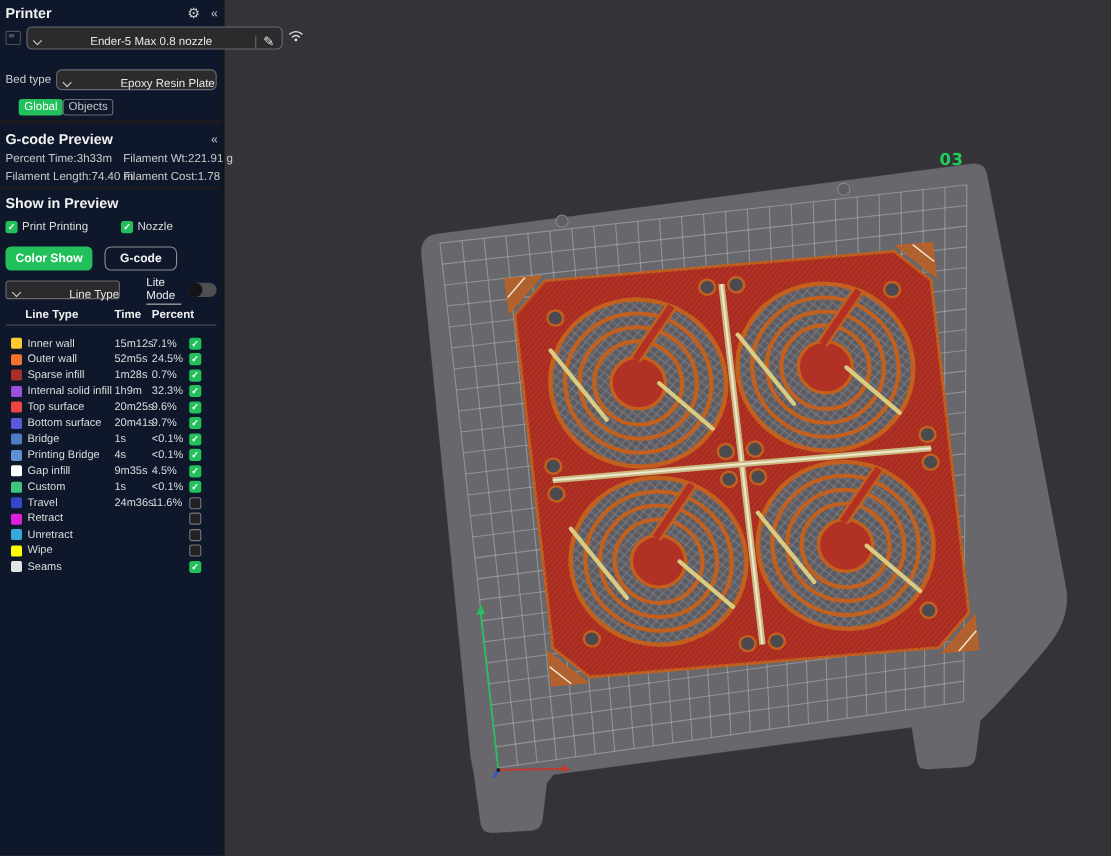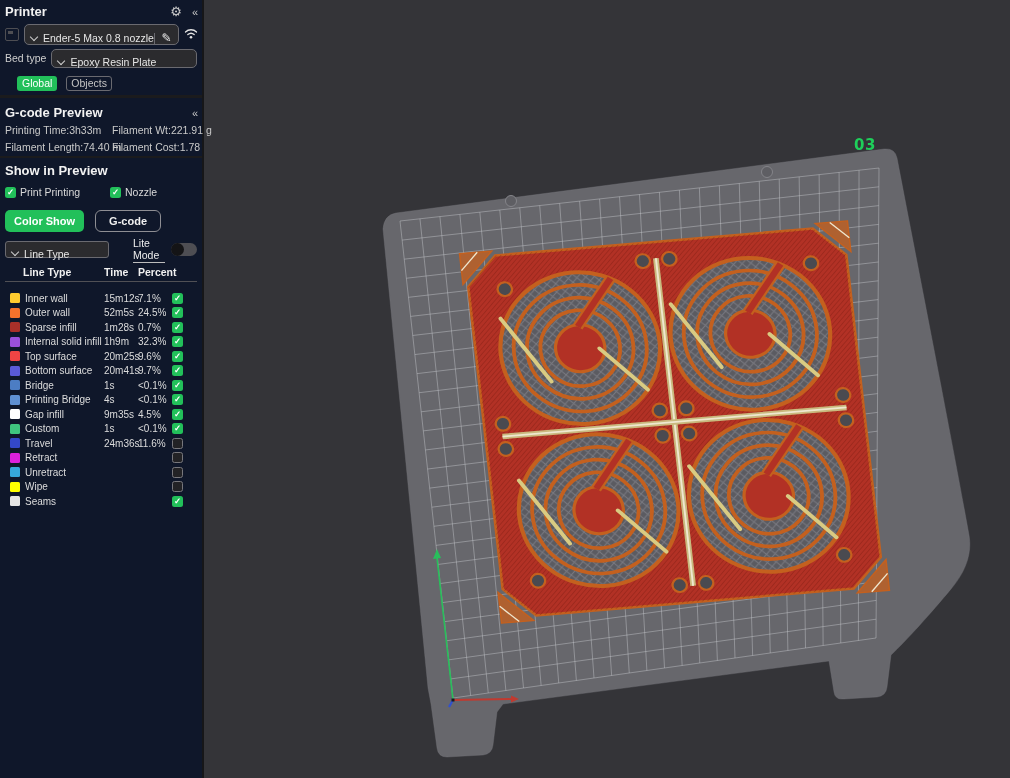--- a/index.html
+++ b/index.html
@@ -13,37 +13,37 @@
   .sec{padding:0 5px;}
   .hr{height:3px;background:#1B1B1D;margin:4px 0;}
   .hr.thin{height:2px;margin:3px 0;}
   .rowflex{display:flex;align-items:center;}
   .ptitle{font-size:13px;font-weight:bold;color:#F2F2F2;}
   #printer-head{padding-top:3px;height:17px;}
   .gear{margin-left:auto;color:#C9C9C9;font-size:13px;line-height:13px;}
   .collapse{color:#C9C9C9;font-size:11px;margin-left:10px;letter-spacing:-1px;}
   
   .combo{display:flex;align-items:center;border:1px solid #6A6A70;border-radius:5px;
-         background:#2B2B2E;height:19px;padding:8px 0 0 6px;box-sizing:border-box;color:#E6E6E6;}
+         background:#2B2B2E;height:19px;padding:8px 0 0 6px;box-sizing:border-box;color:#E6E6E6;gap:39px;}
   .chev{width:5px;height:5px;border-left:1.4px solid #CFCFCF;border-bottom:1.4px solid #CFCFCF;
         transform:rotate(-45deg);margin-right:6px;flex:none;margin-top:-3px;}
   .combo .ctext{white-space:nowrap;overflow:hidden;flex:1;}
   #preset-row{margin-top:3px;height:22px;}
   .printer-ic{width:12px;height:11px;border:1.5px solid #4E4E53;border-radius:2px;margin-right:5px;
               position:relative;flex:none;}
   .printer-ic:before{content:"";position:absolute;left:2px;top:2px;width:5px;height:3px;background:#4E4E53;}
   #preset-combo{flex:1;height:21px;padding-right:0;}
   .pencil-seg{border-left:1px solid #6A6A70;height:100%;width:23px;display:flex;align-items:center;
               justify-content:center;color:#EFEFEF;font-size:12px;flex:none;}
   .wifi{margin-left:5px;flex:none;}
-  #bedtype-row{margin-top:3px;height:20px;}
+  #bedtype-row{margin-top:17px;height:20px;}
   .lbl{color:#CFCFCF;margin-right:5px;white-space:nowrap;}
   #bedtype-combo{flex:1;}
   
-  #tabs-row{margin-top:7px;height:16px;gap:9px;padding-left:12px;}
+  #tabs-row{margin-top:7px;height:16px;gap:0;padding-left:12px;}
   .tab-on{background:#22C05A;color:#fff;border-radius:3px;padding:1px 5px 2px;font-size:10.5px;}
   .tab-off{border:1px solid #6A6A70;color:#C4C4C4;border-radius:3px;padding:0px 4px 1px;font-size:10.5px;}
   
   #gcode-head{padding-top:2px;height:17px;align-items:center;}
   .stats{display:grid;grid-template-columns:107px auto;row-gap:5px;color:#C9C9C9;
          font-size:10.5px;margin-top:3px;white-space:nowrap;}
   
   .h2{font-size:13px;font-weight:bold;color:#F2F2F2;margin-top:5px;}
   .opts{display:grid;grid-template-columns:105px auto;margin-top:8px;}
   .opt{display:flex;align-items:center;gap:4px;}
@@ -285,21 +285,21 @@
     </div>
 
     <div class="hr"></div>
 
     <div class="sec">
       <div class="rowflex" id="gcode-head">
         <span class="ptitle">G-code Preview</span>
         <span class="collapse" style="margin-left:auto;">«</span>
       </div>
       <div class="stats">
-        <span>Printing Time:3h33m</span>
+        <span>Percent Time:3h33m</span>
         <span>Filament Wt:221.91 g</span>
         <span>Filament Length:74.40 m</span>
         <span>Filament Cost:1.78</span>
       </div>
     </div>
 
     <div class="hr thin"></div>
 
     <div class="sec">
       <div class="h2">Show in Preview</div>

